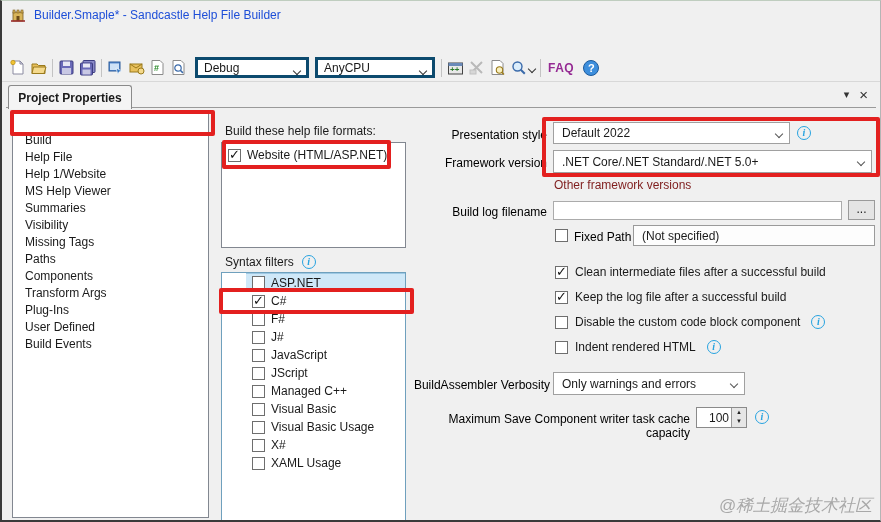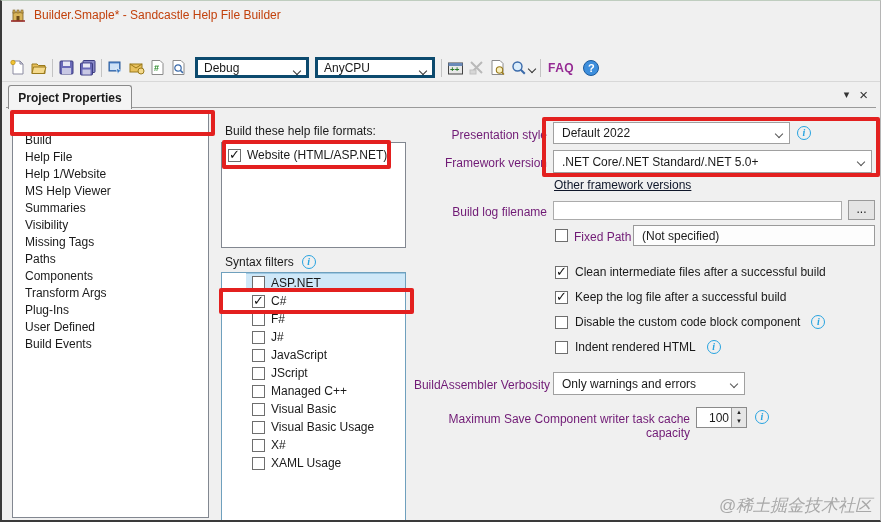--- a/index.html
+++ b/index.html
@@ -3,21 +3,21 @@
 <meta charset="utf-8">
 <style>
   * { margin:0; padding:0; box-sizing:border-box; }
   html,body { background:#dcdcdc; }
   body { font-family:"Liberation Sans","DejaVu Sans",sans-serif; font-size:12px; color:#1a1a1a; }
   .window { position:relative; width:881px; height:522px; background:#f0f0f0; overflow:hidden;
             border-left:2px solid #3a3a3a; border-bottom:2px solid #3a3a3a; border-right:1px solid #b5b5b5; border-top:1px solid #bfcdbf; }
 
   
   .titlebar { position:absolute; left:0; top:0; right:0; height:28px; background:#f0f0f0; display:flex; align-items:center; padding-left:8px; }
-  .titlebar .title { margin-left:8px; font-size:12px; color:#c2410c; }
+  .titlebar .title { margin-left:8px; font-size:12px; color:#1d4ed8; }
   .menubar { position:absolute; left:0; top:28px; right:0; height:25px; display:flex; align-items:center; padding-left:4px; }
   .toolbar { position:absolute; left:0; top:53px; right:0; height:28px; display:flex; align-items:center; padding-left:5px; border-bottom:1px solid #d8d8d8; }
   .tb-btn { width:21px; height:21px; display:flex; align-items:center; justify-content:center; }
   .tb-sep { width:1px; height:18px; background:#c3c3c3; margin:0 3px; }
   .combo { height:21px; background:#fff; border:3px solid #0c4a6e; display:flex; align-items:center; padding:0 6px; position:relative; }
   .combo .chev { position:absolute; right:6px; top:8px; }
   .chev { width:6px; height:6px; border-right:1px solid #333; border-bottom:1px solid #333; transform:rotate(45deg); display:inline-block; }
   .faq { color:#952a93; font-weight:bold; font-size:12px; letter-spacing:.5px; margin:0 6px 0 4px; }
 
   
@@ -36,25 +36,25 @@
   .formats-list { left:219px; top:141px; width:185px; height:106px; padding-top:3px; }
   .syntax-label-row { position:absolute; left:223px; top:254px; display:flex; align-items:center; gap:8px; }
   .syntax-list { left:219px; top:271px; width:185px; height:251px; border:1px solid #6fa0bd;padding-left:24px; }
   .check-row { height:18px; display:flex; align-items:center; padding-left:6px; gap:6px; }
   .check-row.selected { background:#cfe8f8; border-top:1px solid #9ec9e4; border-bottom:1px solid #9ec9e4; height:19px; }
 
   .cb { width:13px; height:13px; background:#fff; border:1px solid #6e6e6e; position:relative; flex:0 0 13px; }
   .cb.checked::after { content:"✓"; position:absolute; left:0px; top:-3px; font-size:13px; font-weight:bold; color:#111; }
 
   
-  .flabel { position:absolute; text-align:right; color:#701a75; }
+  .flabel { position:absolute; text-align:right; color:#000000; }
   .fcombo { position:absolute; background:#fff; border:1px solid #a0a0a0; display:flex; align-items:center; padding:0 8px; }
   .fcombo .chev { position:absolute; right:7px; top:8px; border-color:#555; }
   .ftext { position:absolute; background:#fff; border:1px solid #ababab; }
-  .link { position:absolute; color:#0f172a; text-decoration:underline; cursor:pointer; }
+  .link { position:absolute; color:#7f1d1d; cursor:pointer; }
   .btn { position:absolute; background:#e4e4e4; border:1px solid #9a9a9a; text-align:center; line-height:16px; }
   .info { display:inline-block; width:14px; height:14px; border:1px solid #27a3e0; border-radius:50%; color:#27a3e0;
           font-size:10px; font-weight:bold; text-align:center; line-height:12px; font-family:"Liberation Serif",serif; font-style:italic; flex:0 0 14px; }
   .opt-row { position:absolute; left:553px; display:flex; align-items:center; gap:7px; }
   .spinner { position:absolute; left:694px; top:406px; width:51px; height:21px; background:#fff; border:1px solid #8a8a8a; }
   .spinner .val { position:absolute; right:17px; top:3px; }
   .spinner .arrows { position:absolute; right:0; top:0; width:15px; height:19px; background:#e6e6e6; border-left:1px solid #9a9a9a; font-size:6px; text-align:center; color:#222; }
   .spinner .arrows div { height:9px; line-height:9px; }
 
   

